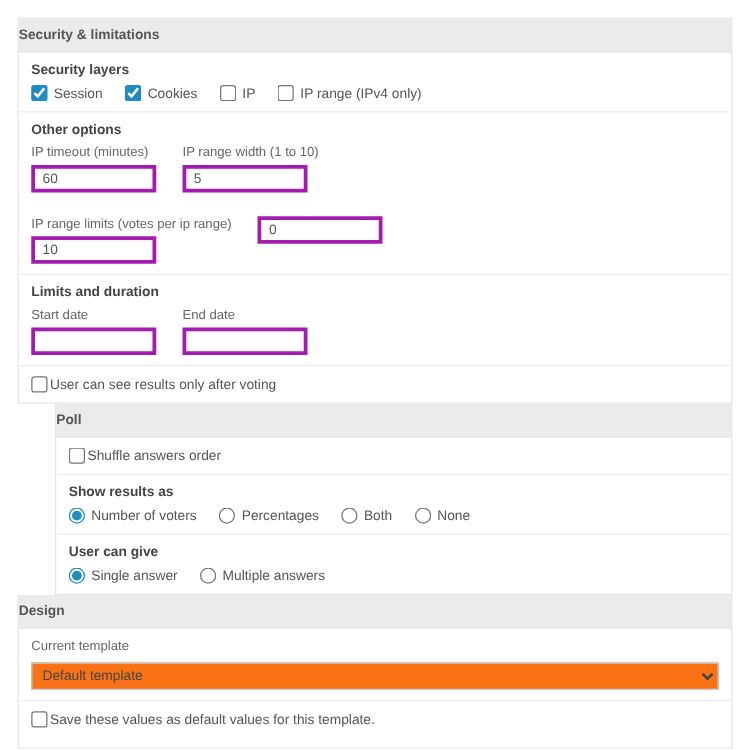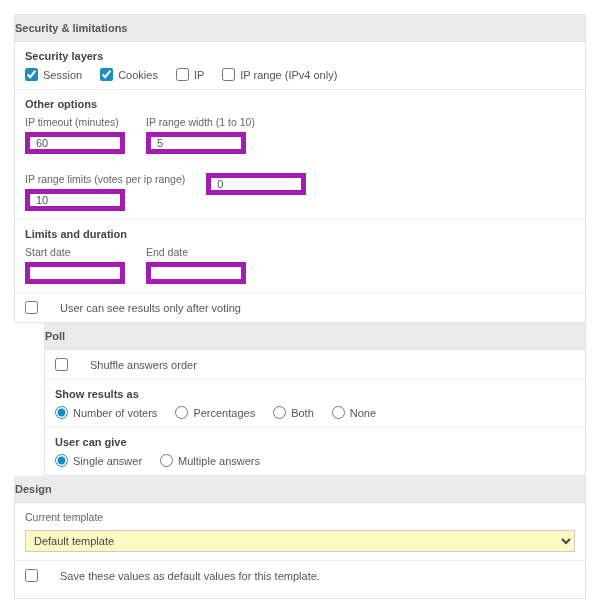--- a/index.html
+++ b/index.html
@@ -61,50 +61,50 @@
     flex-direction: column;
     gap: 4px;
   }
   .field-label {
     font-size: 10.5px;
     color: #666;
   }
   .text-input {
     width: 100px;
     height: 22px;
-    border: 5px solid #a21caf;
+    border: 3px solid #a21caf;
     padding: 2px 6px;
     font-size: 11px;
     box-shadow: inset 0 1px 2px rgba(0,0,0,0.05);
     color: #555;
   }
   .select {
     height: 22px;
     border: 1px solid #ccc;
-    background: #fef9c3;
+    background: #f97316;
     font-size: 11px;
     padding: 1px 4px;
     color: #444;
   }
   .helpicon {
     display: inline-block;
     width: 11px;
     height: 11px;
     background: #bbb;
     color: #fff;
     font-size: 8px;
     line-height: 11px;
     text-align: center;
     border-radius: 1px;
     margin-left: 2px;
   }
   .single-check {
     display: flex;
     align-items: center;
-    gap: 22px;
+    gap: 2px;
     font-size: 11px;
     color: #555;
   }
 </style>
 </head>
 <body>
 
 <div class="panel">
   <div class="panel-header">Security &amp; limitations</div>
 

